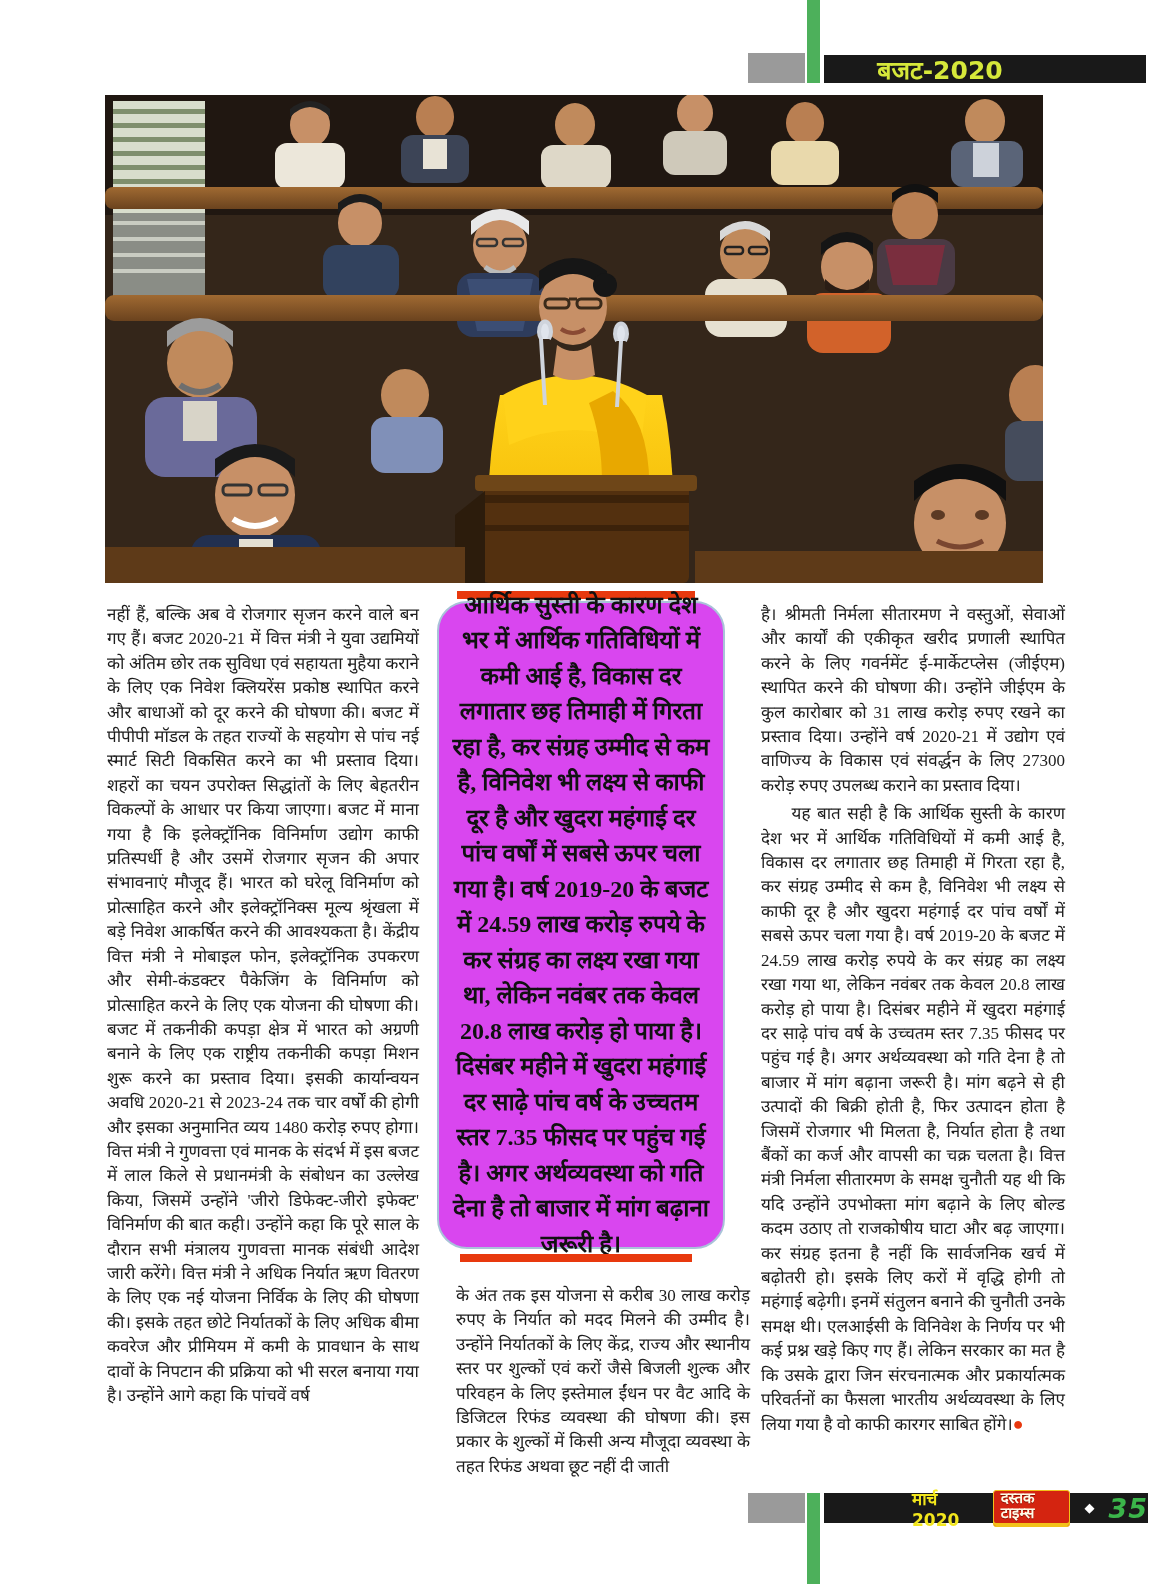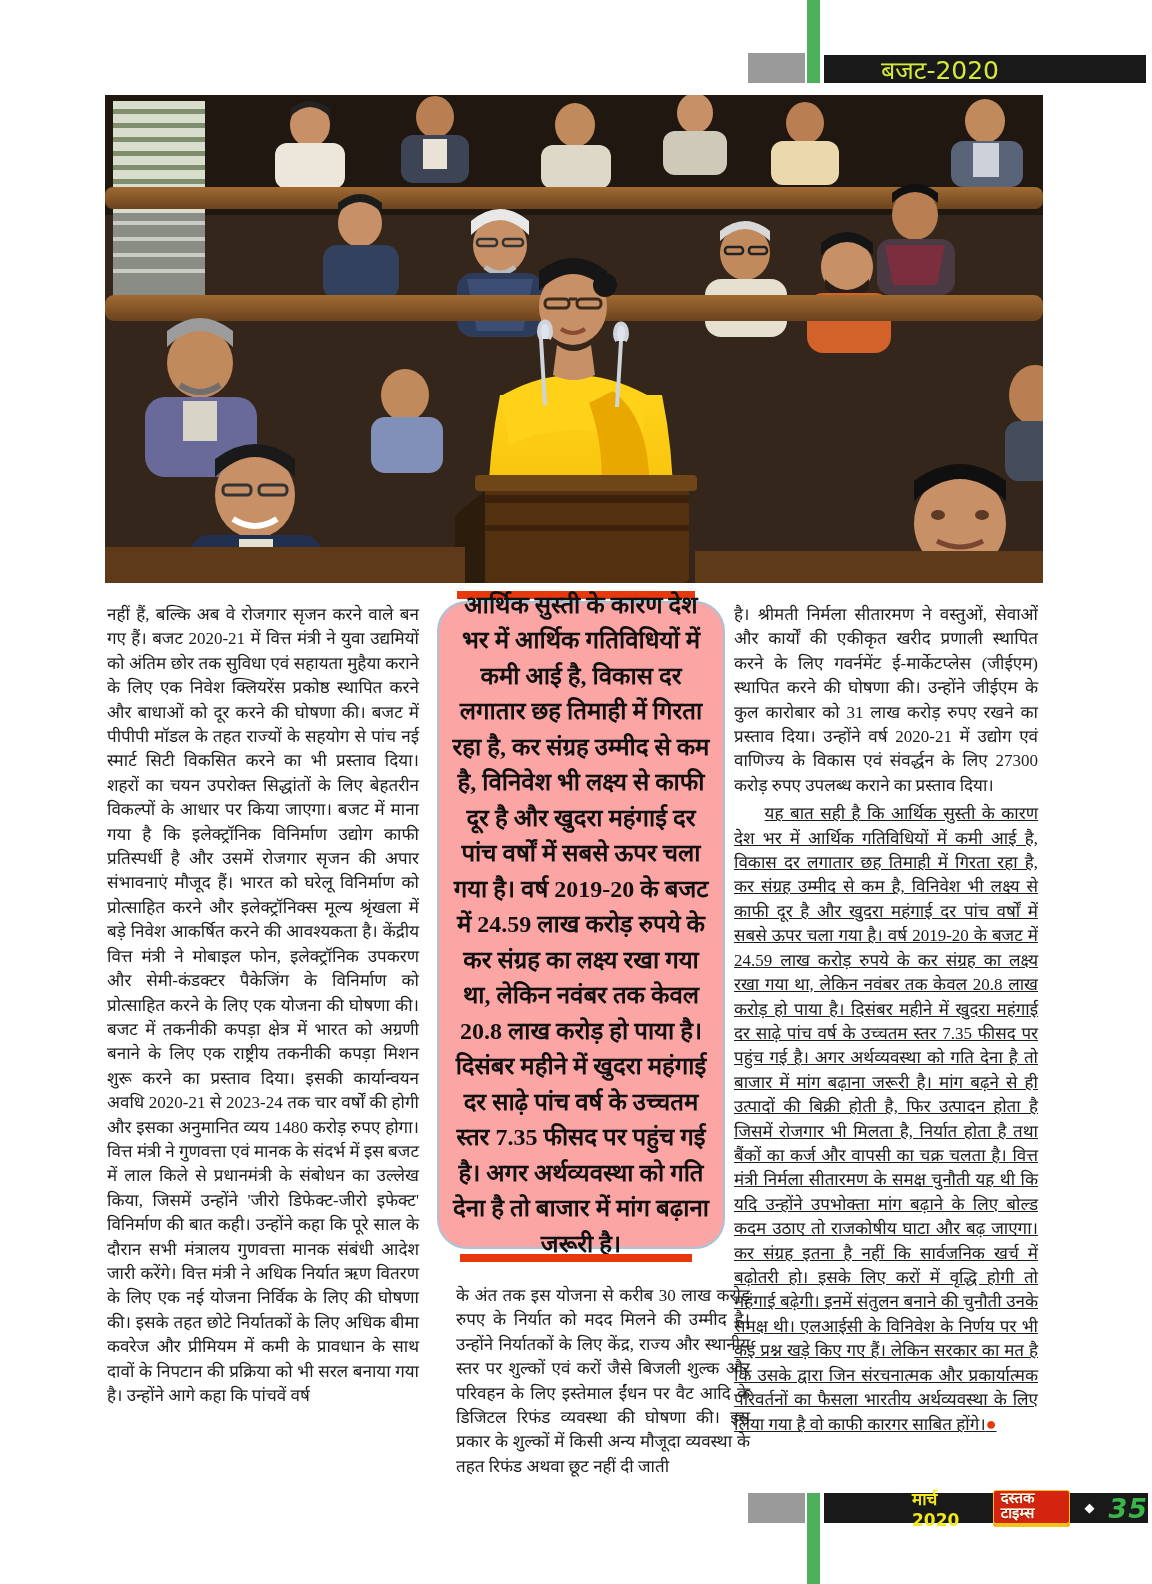--- a/index.html
+++ b/index.html
@@ -9,21 +9,21 @@
     -webkit-font-smoothing:antialiased;
   }
   .abs{position:absolute;}
 
   
   .gray-block{background:#9a9a9a;}
   .green-bar{background:#4db05b;}
   .black-bar{background:#191919;display:flex;align-items:center;}
   .header-tag{
     width:100%;text-align:center;padding-right:90px;box-sizing:border-box;
-    color:#d6e83a;font-weight:normal;font-size:25px;
+    color:#d6e83a;font-weight:bold;font-size:25px;
     font-family:"DejaVu Sans","Liberation Sans",sans-serif;
   }
   .footer-bar{gap:14px;padding-left:88px;box-sizing:border-box;}
   .footer-month{
     color:#f2e61c;font-weight:bold;font-size:17px;
     font-family:"DejaVu Sans","Liberation Sans",sans-serif;
   }
   .mag-logo{
     background:#d42410;border:1px solid #f2c21a;border-radius:3px;
     color:#fffbe8;font-weight:bold;font-size:15px;line-height:1;
@@ -39,26 +39,26 @@
 
   
   .photo-frame{left:105px;top:95px;width:938px;height:488px;overflow:hidden;background:#31241a;}
 
   
   .col{
     font-size:17px;line-height:24.4px;color:#1c1c1c;
     text-align:justify;
   }
   .col p{margin:4px;}
-  .indent{text-indent:1.8em;text-decoration:underline;}
+  .indent{text-indent:1.8em;}
 
   
   .pull-box{
     left:437px;top:601px;width:288px;height:648px;box-sizing:border-box;
-    background:#fca5a5;border:2px solid #a9c2d9;border-radius:30px;
+    background:#d946ef;border:2px solid #a9c2d9;border-radius:30px;
     display:flex;align-items:center;justify-content:center;
     padding:14px 10px;
   }
   .pull-text{
     text-align:center;font-weight:bold;color:#111;
     font-size:24px;line-height:35.5px;
   }
   .red-rule{background:#e8390e;height:8px;}
   .end-dot{color:#e8380e;font-size:18px;}
 </style>
@@ -262,21 +262,21 @@
 <div class="abs pull-box">
   <div class="pull-text">आर्थिक सुस्ती के कारण देश भर में आर्थिक गतिविधियों में कमी आई है, विकास दर लगातार छह तिमाही में गिरता रहा है, कर संग्रह उम्मीद से कम है, विनिवेश भी लक्ष्य से काफी दूर है और खुदरा महंगाई दर पांच वर्षों में सबसे ऊपर चला गया है। वर्ष 2019-20 के बजट में 24.59 लाख करोड़ रुपये के कर संग्रह का लक्ष्य रखा गया था, लेकिन नवंबर तक केवल 20.8 लाख करोड़ हो पाया है। दिसंबर महीने में खुदरा महंगाई दर साढ़े पांच वर्ष के उच्चतम स्तर 7.35 फीसद पर पहुंच गई है। अगर अर्थव्यवस्था को गति देना है तो बाजार में मांग बढ़ाना जरूरी है।</div>
 </div>
 
 <div class="abs red-rule" style="left:460px;top:1254px;width:232px;"></div>
 
 <div class="abs col" style="left:452px;top:1280px;width:302px;">
   <p>के अंत तक इस योजना से करीब 30 लाख करोड़ रुपए के निर्यात को मदद मिलने की उम्मीद है। उन्होंने निर्यातकों के लिए केंद्र, राज्य और स्थानीय स्तर पर शुल्कों एवं करों जैसे बिजली शुल्क और परिवहन के लिए इस्तेमाल ईंधन पर वैट आदि के डिजिटल रिफंड व्यवस्था की घोषणा की। इस प्रकार के शुल्कों में किसी अन्य मौजूदा व्यवस्था के तहत रिफंड अथवा छूट नहीं दी जाती</p>
 </div>
 
-<div class="abs col" style="left:730px;top:599px;width:312px;">
+<div class="abs col" style="left:757px;top:599px;width:312px;">
   <p>है। श्रीमती निर्मला सीतारमण ने वस्तुओं, सेवाओं और कार्यों की एकीकृत खरीद प्रणाली स्थापित करने के लिए गवर्नमेंट ई-मार्केटप्लेस (जीईएम) स्थापित करने की घोषणा की। उन्होंने जीईएम के कुल कारोबार को 31 लाख करोड़ रुपए रखने का प्रस्ताव दिया। उन्होंने वर्ष 2020-21 में उद्योग एवं वाणिज्य के विकास एवं संवर्द्धन के लिए 27300 करोड़ रुपए उपलब्ध कराने का प्रस्ताव दिया।</p>
   <p class="indent"><span>यह बात सही है कि आर्थिक सुस्ती के कारण देश भर में आर्थिक गतिविधियों में कमी आई है, विकास दर लगातार छह तिमाही में गिरता रहा है, कर संग्रह उम्मीद से कम है, विनिवेश भी लक्ष्य से काफी दूर है और खुदरा महंगाई दर पांच वर्षों में सबसे ऊपर चला गया है। वर्ष 2019-20 के बजट में 24.59 लाख करोड़ रुपये के कर संग्रह का लक्ष्य रखा गया था, लेकिन नवंबर तक केवल 20.8 लाख करोड़ हो पाया है। दिसंबर महीने में खुदरा महंगाई दर साढ़े पांच वर्ष के उच्चतम स्तर 7.35 फीसद पर पहुंच गई है। अगर अर्थव्यवस्था को गति देना है तो बाजार में मांग बढ़ाना जरूरी है। मांग बढ़ने से ही उत्पादों की बिक्री होती है, फिर उत्पादन होता है जिसमें रोजगार भी मिलता है, निर्यात होता है तथा बैंकों का कर्ज और वापसी का चक्र चलता है। वित्त मंत्री निर्मला सीतारमण के समक्ष चुनौती यह थी कि यदि उन्होंने उपभोक्ता मांग बढ़ाने के लिए बोल्ड कदम उठाए तो राजकोषीय घाटा और बढ़ जाएगा। कर संग्रह इतना है नहीं कि सार्वजनिक खर्च में बढ़ोतरी हो। इसके लिए करों में वृद्धि होगी तो महंगाई बढ़ेगी। इनमें संतुलन बनाने की चुनौती उनके समक्ष थी। एलआईसी के विनिवेश के निर्णय पर भी कई प्रश्न खड़े किए गए हैं। लेकिन सरकार का मत है कि उसके द्वारा जिन संरचनात्मक और प्रकार्यात्मक परिवर्तनों का फैसला भारतीय अर्थव्यवस्था के लिए लिया गया है वो काफी कारगर साबित होंगे।</span><span class="end-dot">●</span></p>
 </div>
 
 <div class="abs gray-block" style="left:748px;top:1493px;width:57px;height:30px;"></div>
 <div class="abs green-bar" style="left:807px;top:1493px;width:13px;height:91px;"></div>
 <div class="abs black-bar footer-bar" style="left:824px;top:1493px;width:324px;height:30px;">
   <span class="footer-month">मार्च 2020</span>
   <span class="mag-logo">दस्तक टाइम्स</span>
   <span class="sep-diamond">◆</span>

